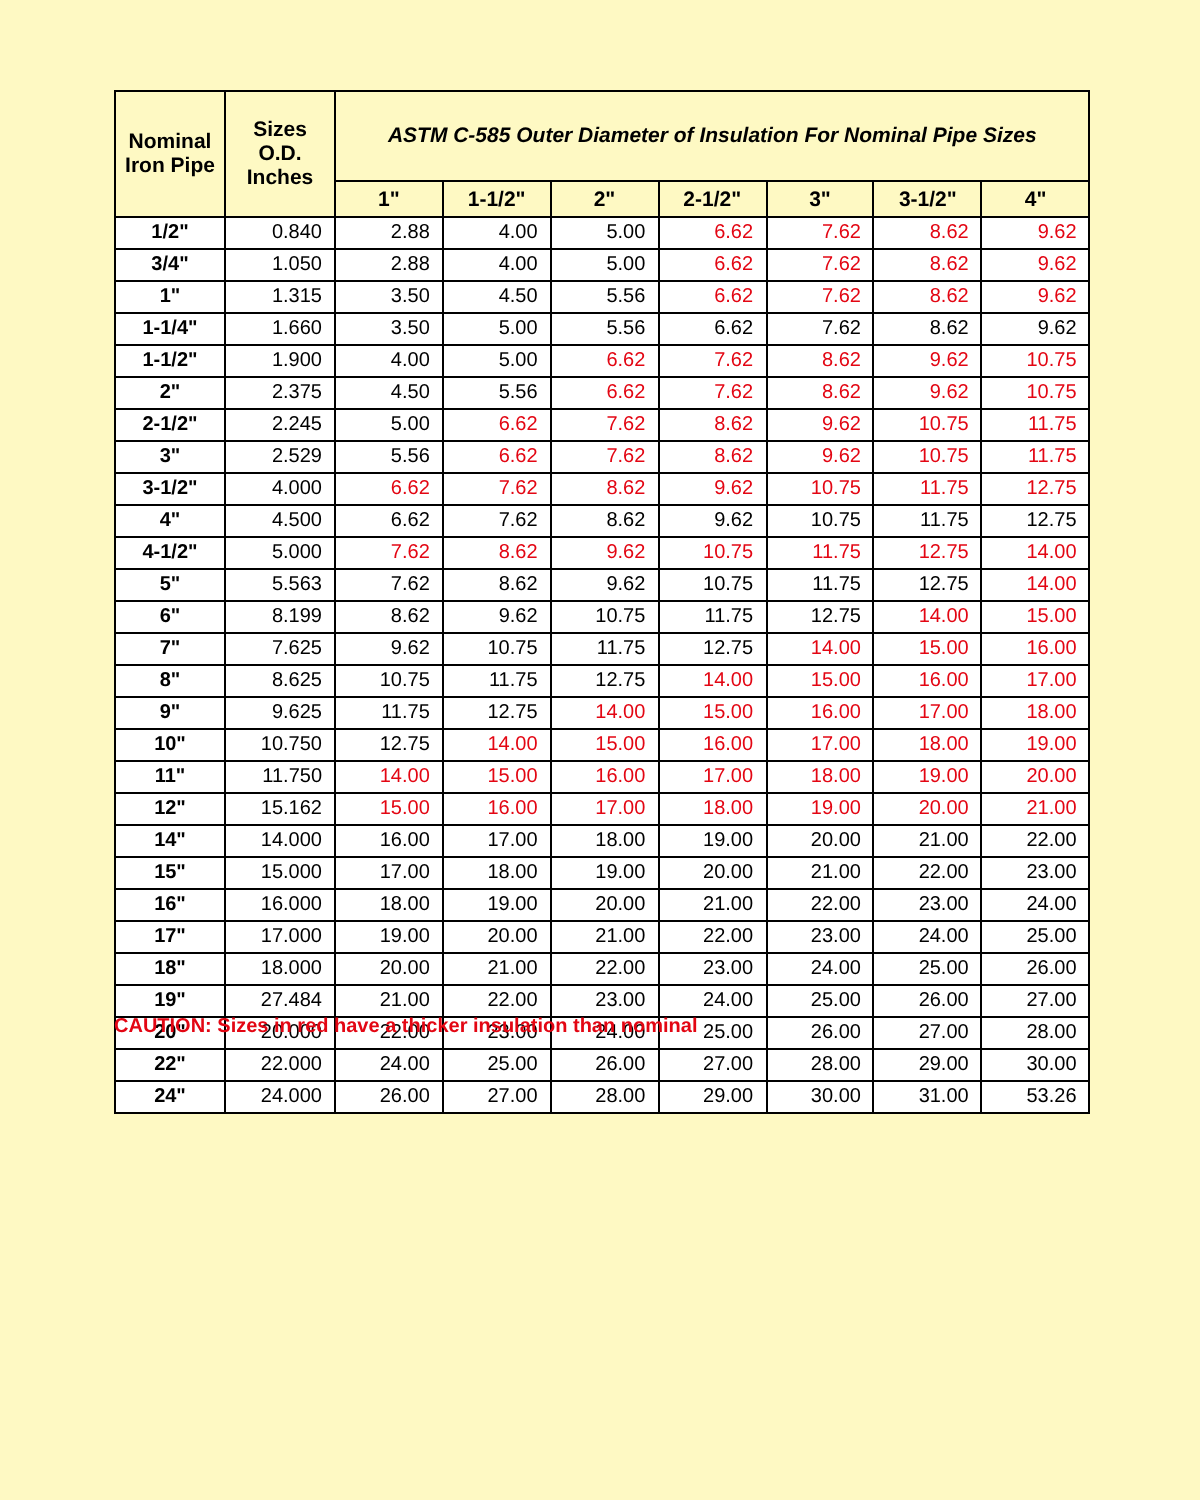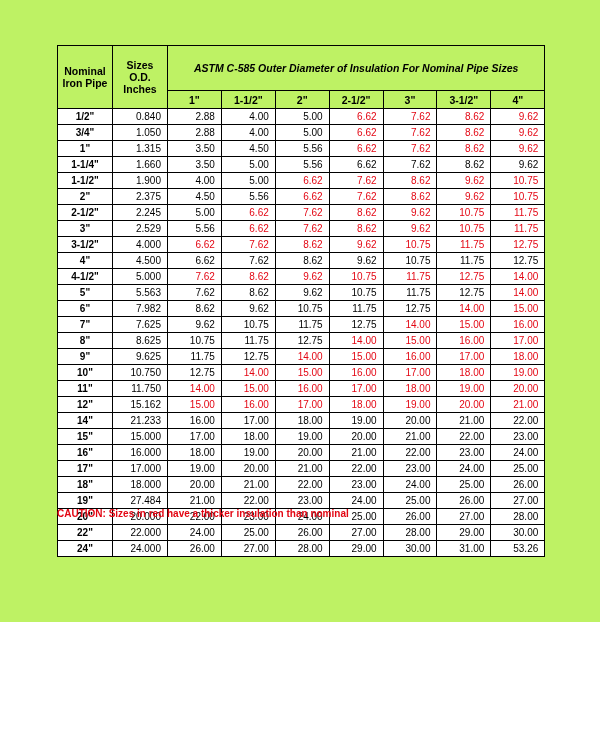--- a/index.html
+++ b/index.html
@@ -4,22 +4,22 @@
 <style>
   html, body {
     margin: 0;
     padding: 0;
     background: #ffffff;
     font-family: "Liberation Sans", sans-serif;
   }
   .page {
     position: relative;
     width: 600px;
-    height: 622px;
-    background: #bef264;
+    height: 750px;
+    background: #fef9c3;
     overflow: hidden;
   }
   table.insul {
     position: absolute;
     left: 57px;
     top: 45px;
     width: 487px;
     border-collapse: collapse;
     table-layout: fixed;
   }
@@ -232,21 +232,21 @@
           <td class="num">7.62</td>
           <td class="num">8.62</td>
           <td class="num">9.62</td>
           <td class="num">10.75</td>
           <td class="num">11.75</td>
           <td class="num">12.75</td>
           <td class="num red">14.00</td>
         </tr>
         <tr>
           <td class="pipe">6"</td>
-          <td class="num">7.982</td>
+          <td class="num">8.199</td>
           <td class="num">8.62</td>
           <td class="num">9.62</td>
           <td class="num">10.75</td>
           <td class="num">11.75</td>
           <td class="num">12.75</td>
           <td class="num red">14.00</td>
           <td class="num red">15.00</td>
         </tr>
         <tr>
           <td class="pipe">7"</td>
@@ -309,21 +309,21 @@
           <td class="num red">15.00</td>
           <td class="num red">16.00</td>
           <td class="num red">17.00</td>
           <td class="num red">18.00</td>
           <td class="num red">19.00</td>
           <td class="num red">20.00</td>
           <td class="num red">21.00</td>
         </tr>
         <tr>
           <td class="pipe">14"</td>
-          <td class="num">21.233</td>
+          <td class="num">14.000</td>
           <td class="num">16.00</td>
           <td class="num">17.00</td>
           <td class="num">18.00</td>
           <td class="num">19.00</td>
           <td class="num">20.00</td>
           <td class="num">21.00</td>
           <td class="num">22.00</td>
         </tr>
         <tr>
           <td class="pipe">15"</td>

